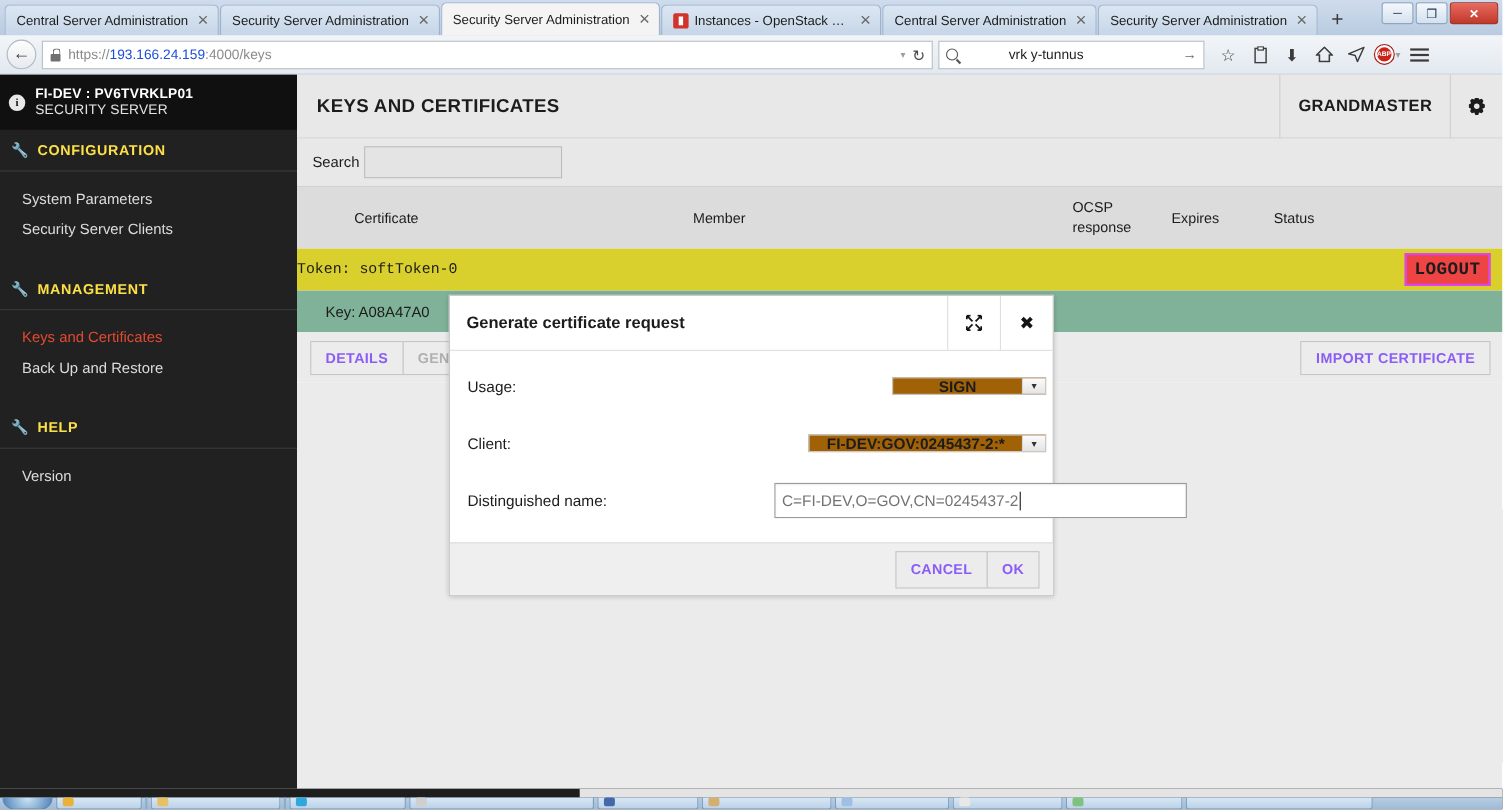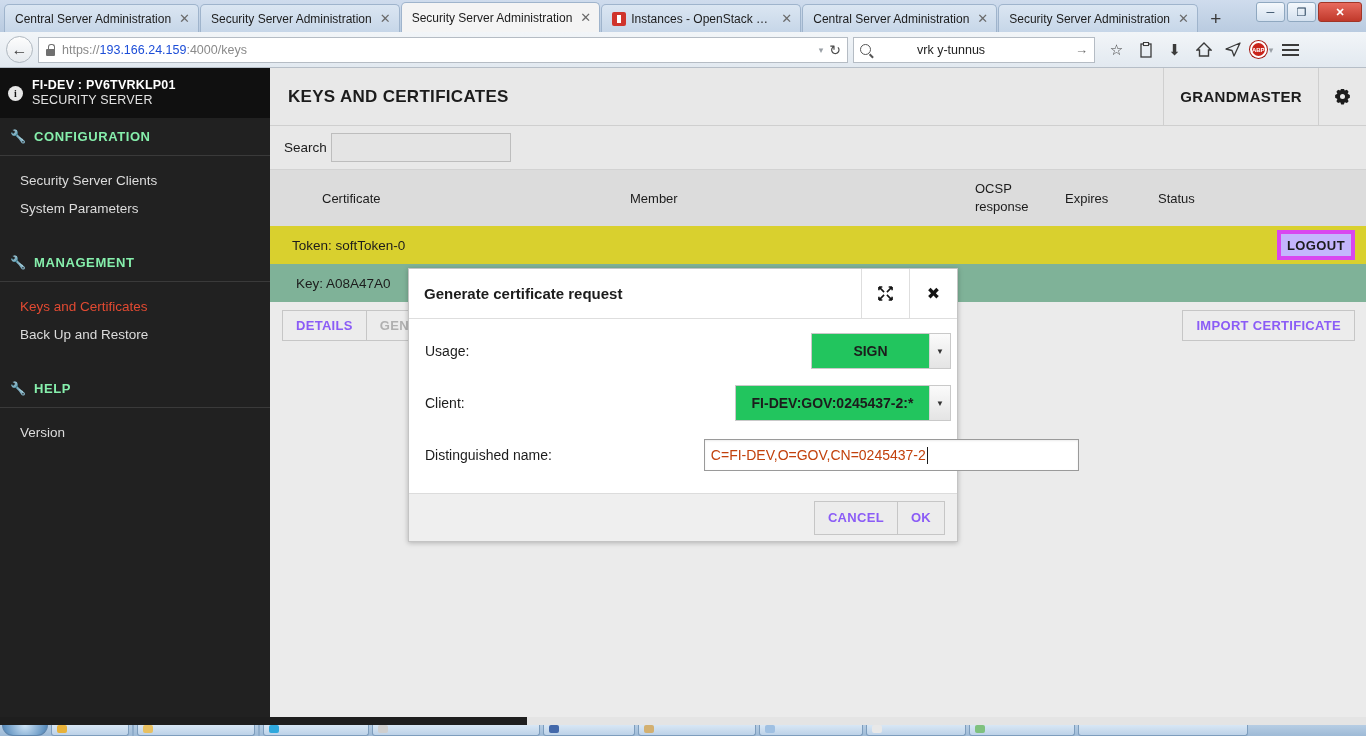--- a/index.html
+++ b/index.html
@@ -259,21 +259,21 @@
     display: flex;
     align-items: center;
     gap: 10px;
     padding-left: 10px;
     border-bottom: 1px solid #3a3a3a;
     background: #212121;
   }
   .sb-section-label {
     font-size: 13px;
     font-weight: bold;
-    color: #86efac;
+    color: #fde047;
     letter-spacing: .6px;
     text-align: right;
   }
   .wrench {
     width: 14px; height: 14px;
     position: relative;
     flex: 0 0 auto;
     color: #9a9a9a;
     font-size: 13px;
     line-height: 14px;
@@ -383,33 +383,34 @@
   .th.member { left: 360px; }
   .th.ocsp { left: 705px; line-height: 1.35; }
   .th.expires { left: 795px; }
   .th.status { left: 888px; }
 
   .row-token {
     height: 38px;
     background: #d9d02e;
     display: flex;
     align-items: center;
-    padding-left: 22px;
+    padding-left: 0;
     font-size: 13.5px;
     color: #1c1c1c;
     position: relative;
+    font-family: Liberation Mono, monospace;
   }
   .logout-btn {
     position: absolute;
     right: 11px; top: 4px;
     height: 30px;
     min-width: 78px;
-    background: #c4b5fd;
-    border: 4px solid #d946ef;
-    font-size: 13px;
+    background: #ef4444;
+    border: 2px solid #d946ef;
+    font-size: 16px;
     font-weight: bold;
     letter-spacing: .4px;
     color: #1c1c1c;
     display: flex; align-items: center; justify-content: center;
     cursor: pointer;
   }
   .row-key {
     height: 38px;
     background: #7fb298;
     display: flex;
@@ -491,22 +492,22 @@
     align-items: center;
     margin-bottom: 20px;
     position: relative;
     min-height: 32px;
   }
   .frow:last-child { margin-bottom: 8px; }
   .flabel { font-size: 14px; color: #1c1c1c; }
   .fctl { position: absolute; }
 
   .select {
-    height: 36px;
-    background: #22c55e;
+    height: 16px;
+    background: #a16207;
     border: 1px solid #c9c9c9;
     display: flex;
     align-items: stretch;
     font-size: 14px;
   }
   .select .sel-val {
     flex: 1;
     display: flex; align-items: center; justify-content: center;
     padding: 0 10px;
     font-weight: bold;
@@ -522,21 +523,21 @@
     color: #333;
   }
   .textinput {
     height: 32px;
     background: #fff;
     border: 1px solid #9a9a9a;
     display: flex;
     align-items: center;
     padding: 0 6px;
     font-size: 14px;
-    color: #c2410c;
+    color: #737373;
     box-shadow: inset 0 1px 2px rgba(0,0,0,.08);
     position: relative;
   }
   .caret {
     display: inline-block;
     width: 1px;
     height: 17px;
     background: #1c1c1c;
     margin-left: 1px;
     vertical-align: middle;
@@ -709,24 +710,24 @@
           <div class="sb-head-l2">SECURITY SERVER</div>
         </div>
       </div>
 
       <div class="sb-section">
         <span class="wrench">🔧</span>
         <span class="sb-section-label">CONFIGURATION</span>
       </div>
       <div class="sb-items">
         <div class="sb-item">
+          <span>System Parameters</span>
+        </div>
+        <div class="sb-item">
           <span>Security Server Clients</span>
-        </div>
-        <div class="sb-item">
-          <span>System Parameters</span>
         </div>
       </div>
 
       <div class="sb-section">
         <span class="wrench">🔧</span>
         <span class="sb-section-label">MANAGEMENT</span>
       </div>
       <div class="sb-items">
         <div class="sb-item active">
           <span>Keys and Certificates</span>

